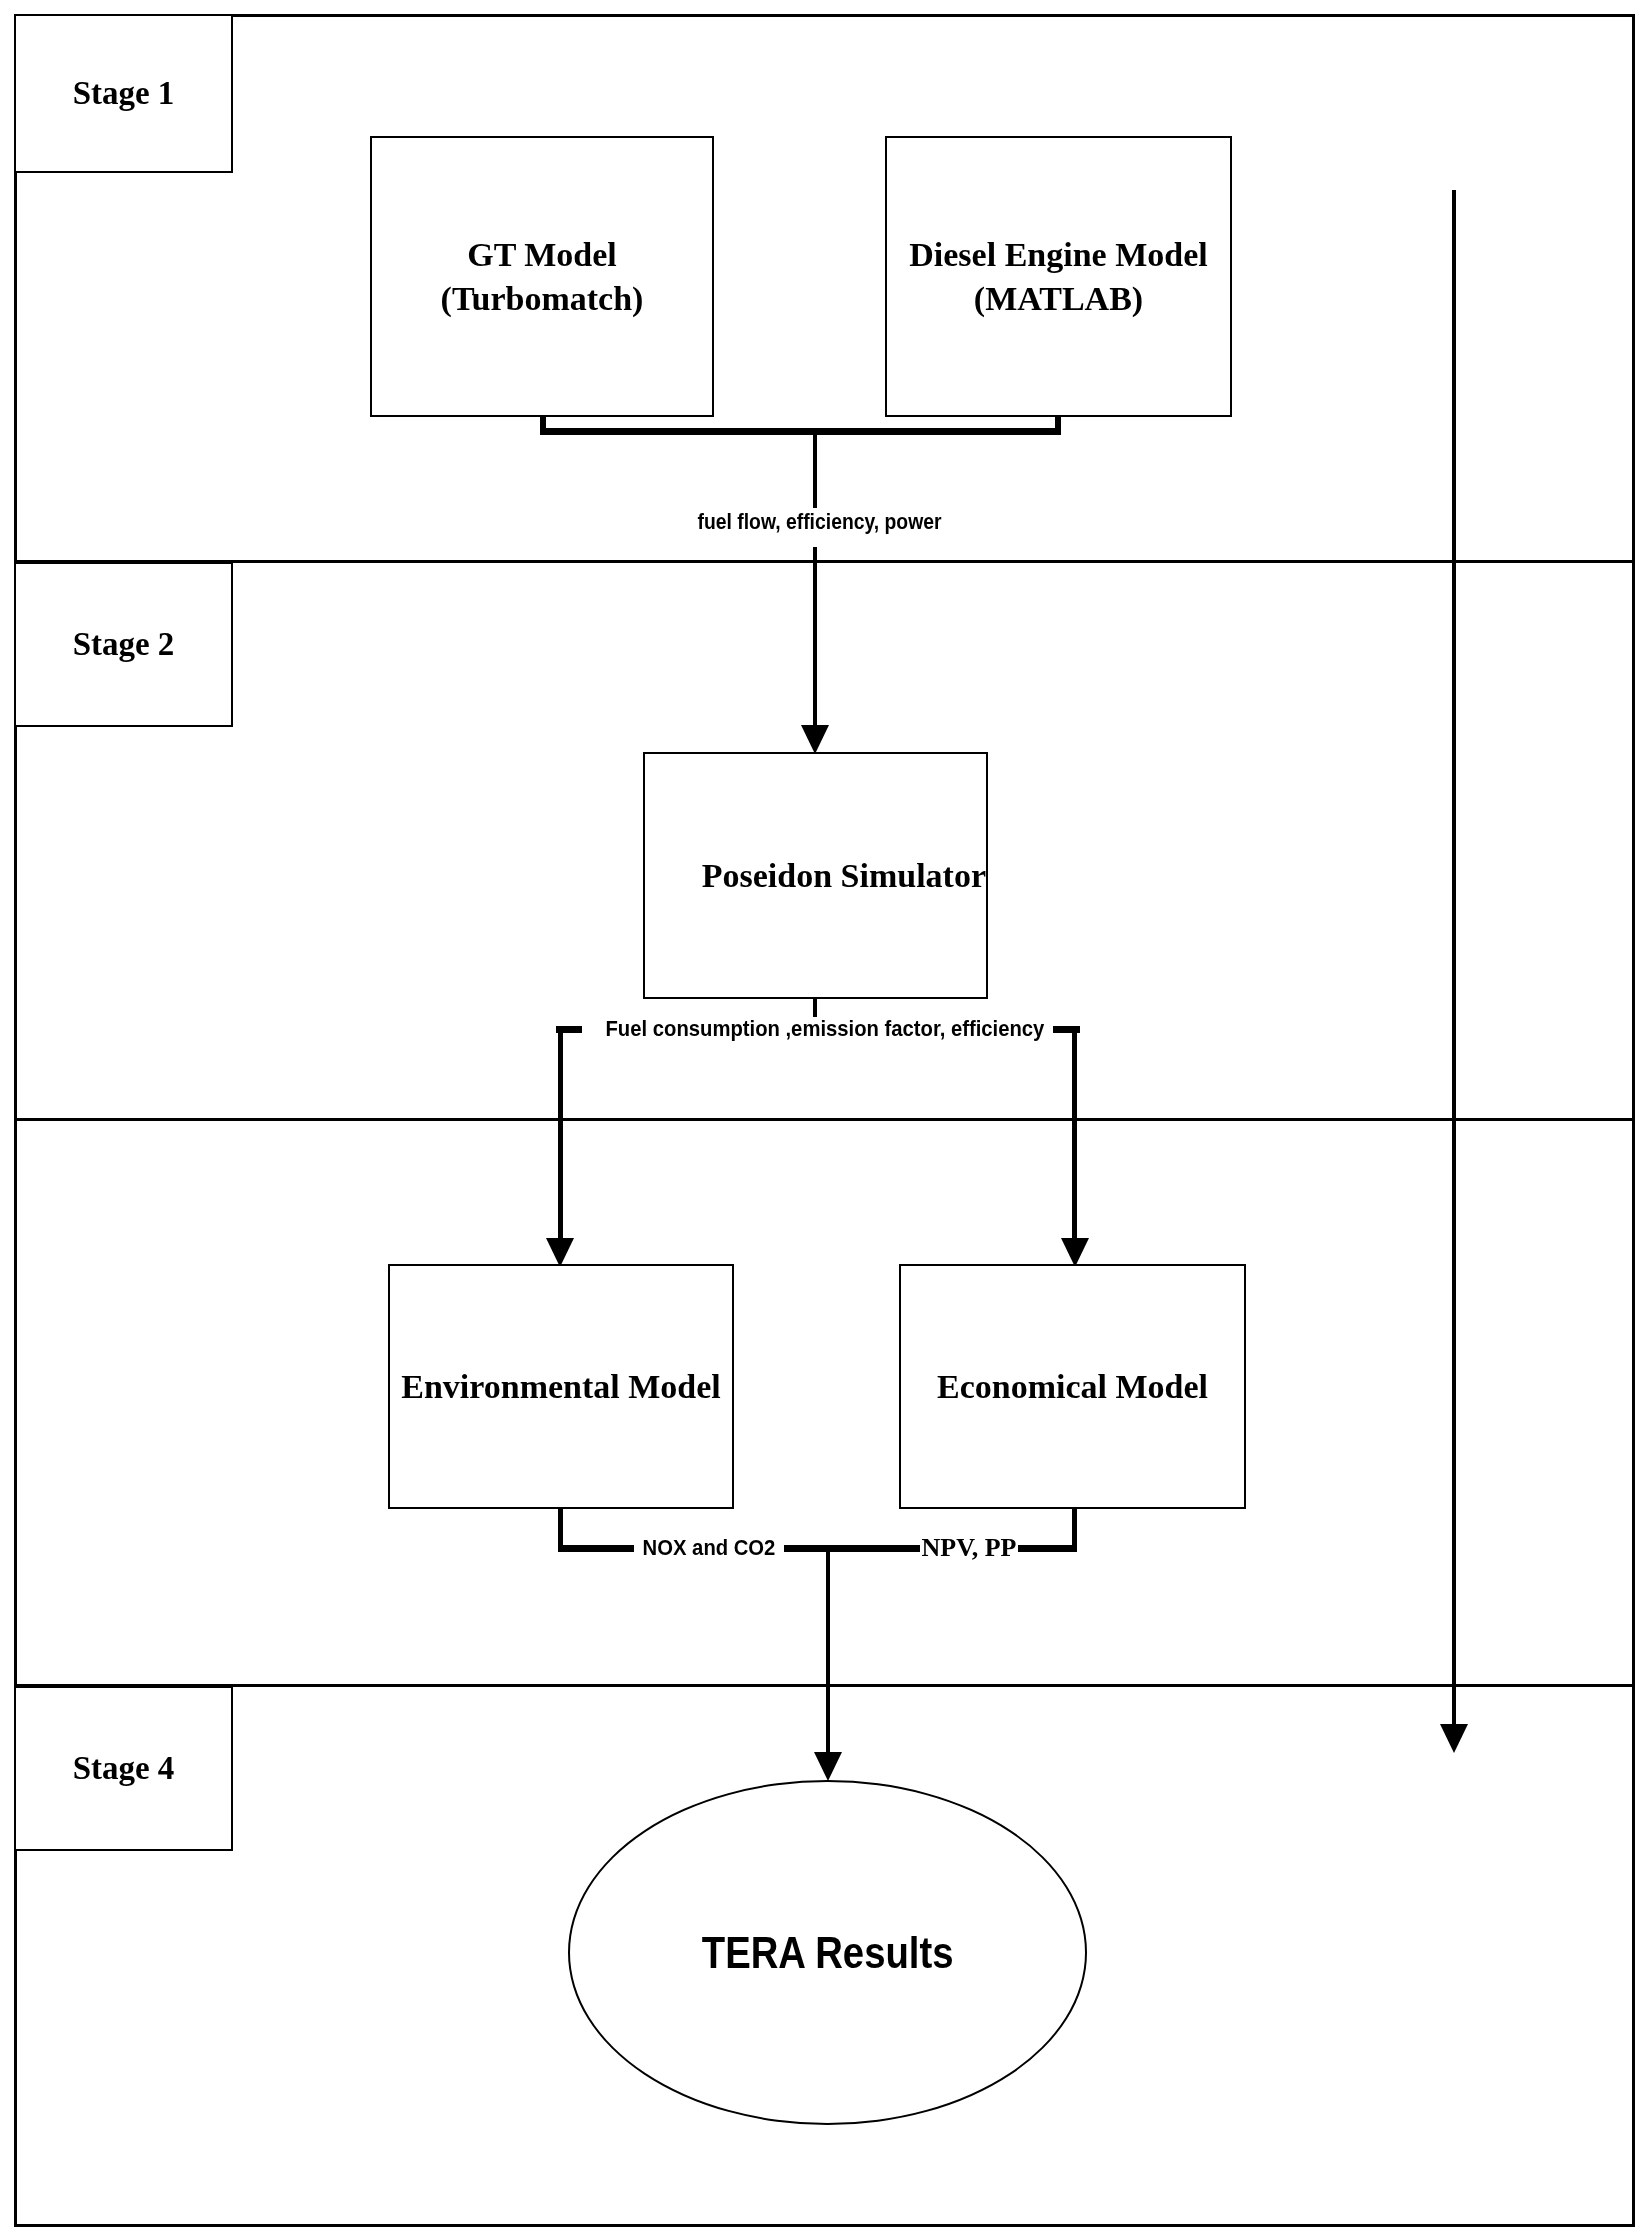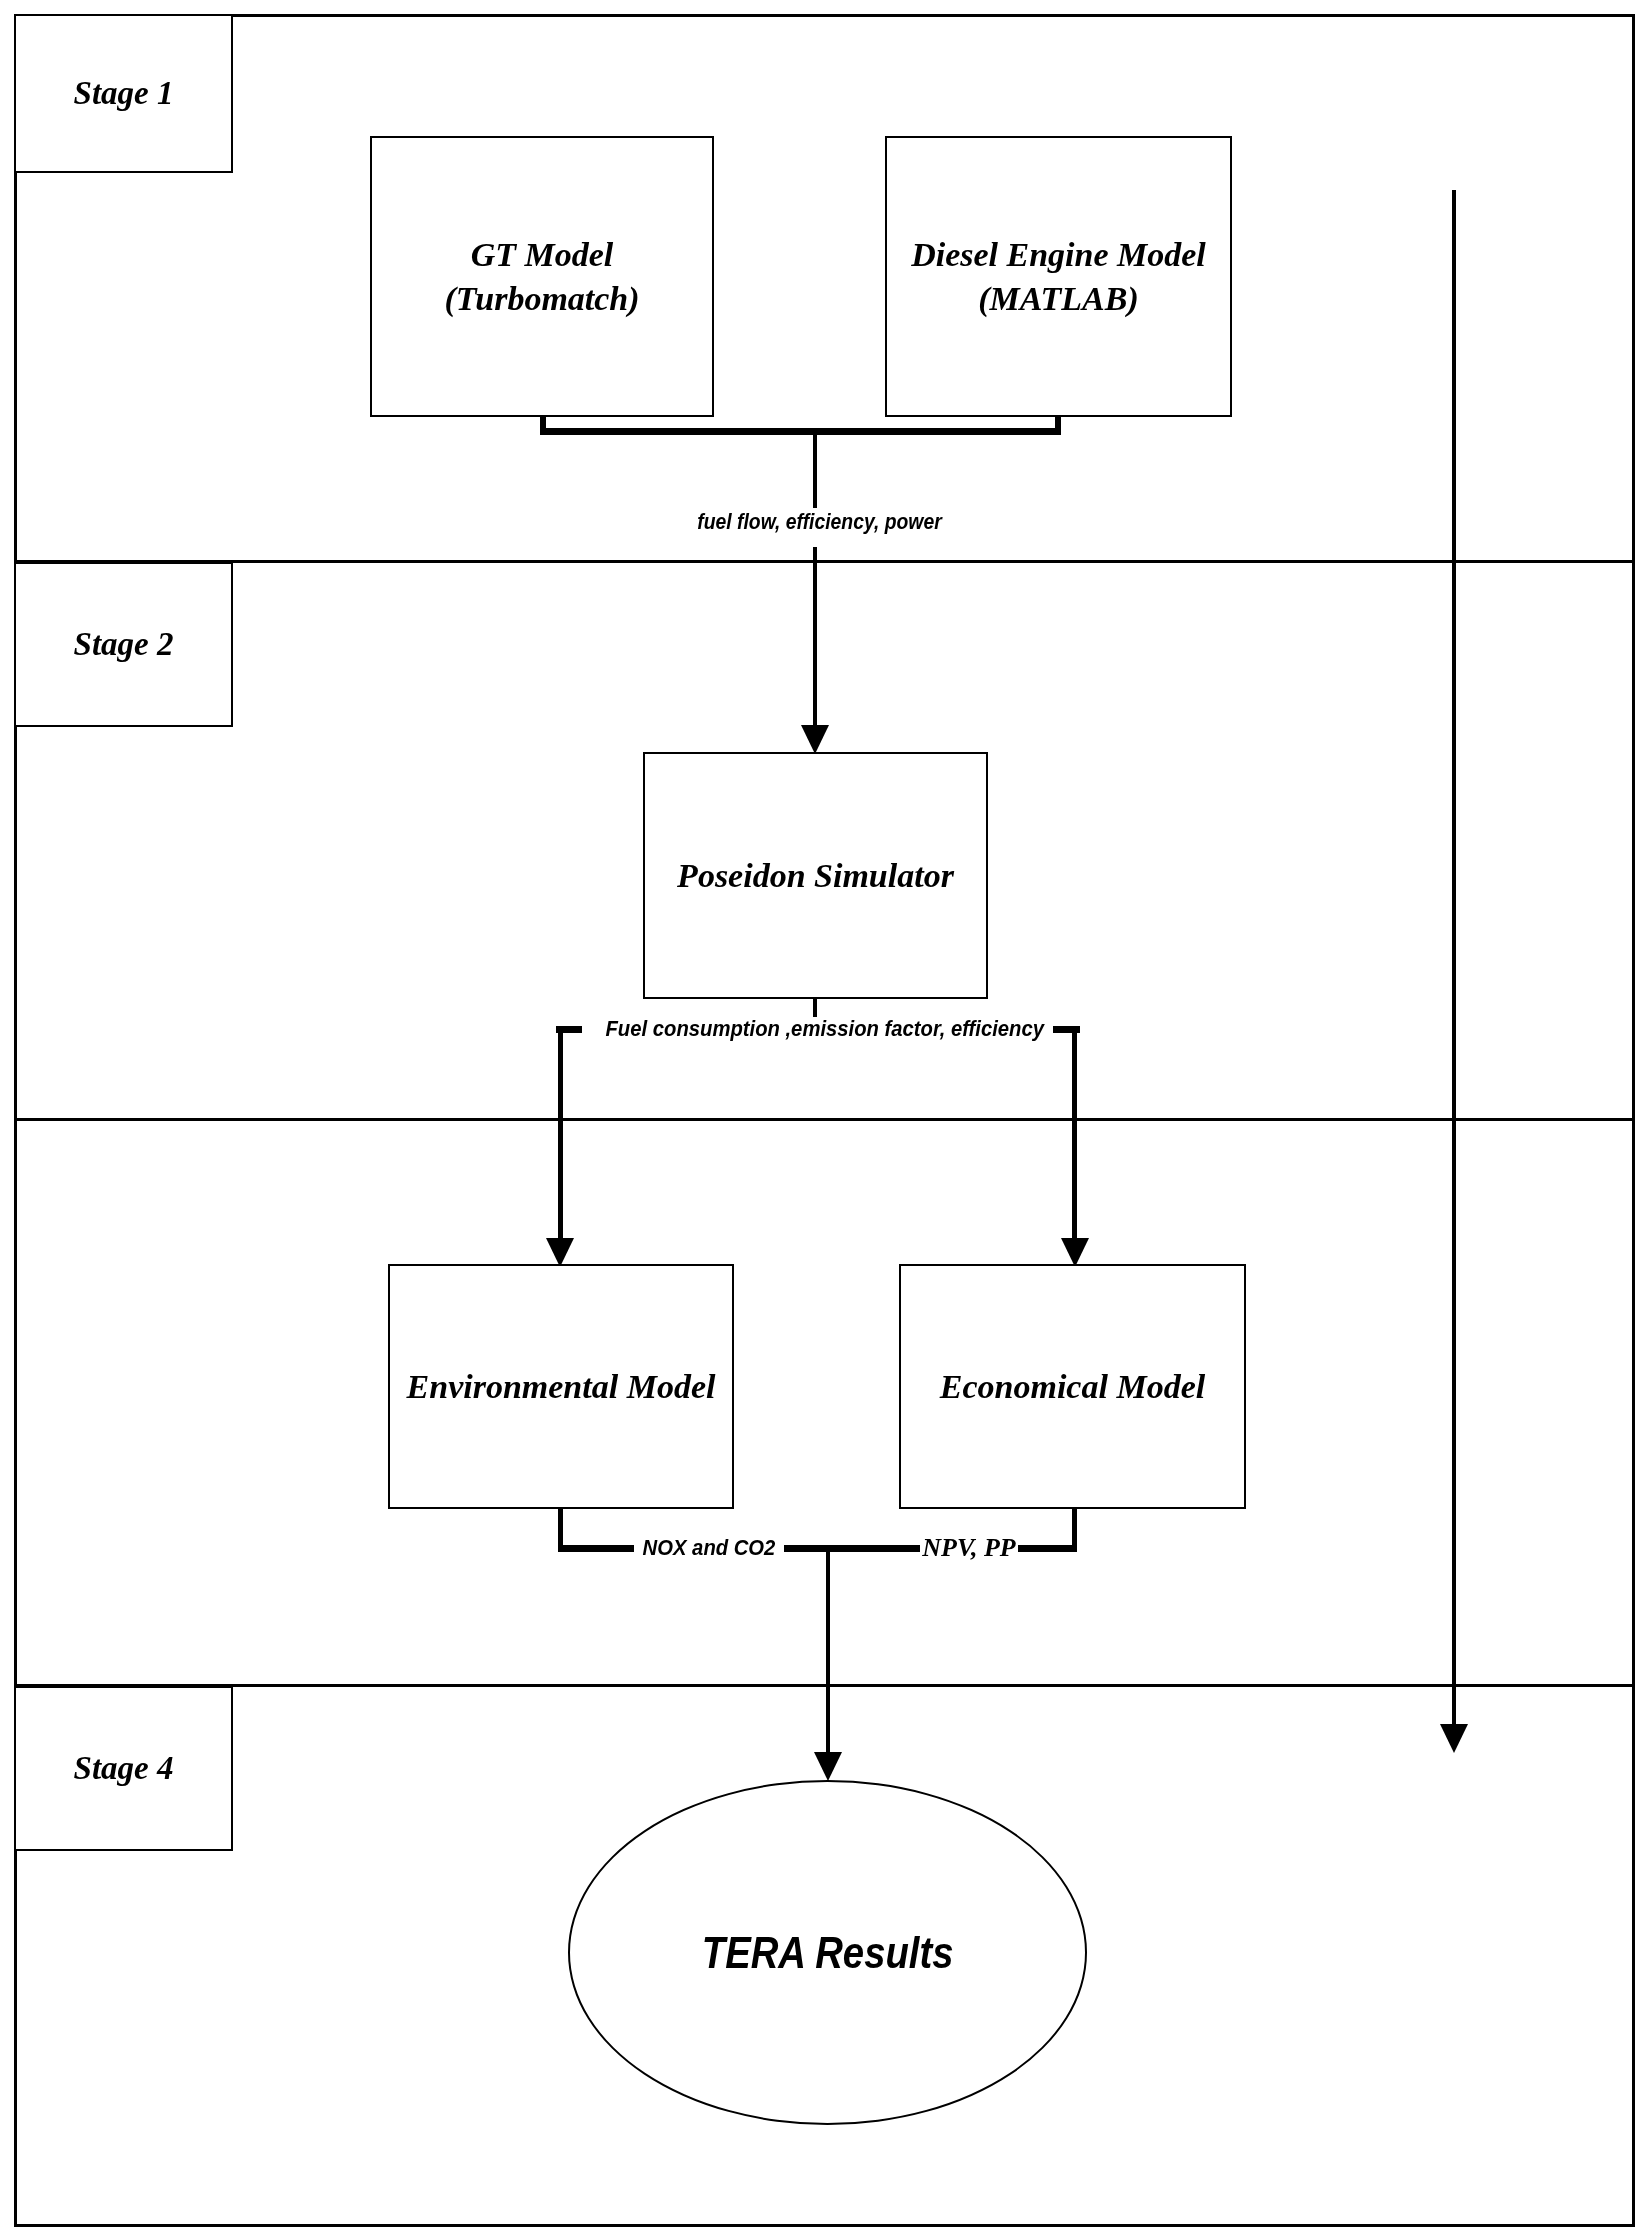--- a/index.html
+++ b/index.html
@@ -2,21 +2,20 @@
 <html style="--ink: #000000; --paper: #ffffff;font-size:7.5px"><head>
 <meta charset="utf-8">
 <style>
   :root { --ink:#000000; --paper:#ffffff; }
   * { margin:0; padding:0; box-sizing:border-box; }
   html,body { background:var(--paper); }
   #canvas {
     position:relative; width:1614px; height:2239px;
     background:var(--paper);
     font-family:"Liberation Serif", serif;
-    font-style:italic;
   }
   .abs { position:absolute; }
   .box {
     position:absolute; background:var(--paper);
     border:2.8px solid var(--ink);
     display:flex; align-items:center; justify-content:center;
     text-align:center;
   }
   .serif-label {
     font-family:"Liberation Serif", serif; font-weight:bold;
@@ -98,21 +97,21 @@
   </div>
 
   <div class="line" style="left:540px; top:416px; width:5.6px; height:14px;"></div>
   <div class="line" style="left:1055px; top:416px; width:5.6px; height:14px;"></div>
   <div class="line" style="left:540px; top:428px; width:521px; height:6.6px;"></div>
   <div class="line" style="left:813px; top:435px; width:3.7px; height:73px;"></div>
   <div class="flow-label" style="left:609px; top:508px; width:421px;">fuel flow, efficiency, power</div>
   <div class="line" style="left:813px; top:547px; width:3.7px; height:181px;"></div>
   <div class="arrow-down" style="left:801px; top:725px;"></div>
 
-  <div class="box" style="left:643px; top:752px; width:345px; height:247px;">
+  <div class="box" style="left:643px; top:752px; width:345px; height:247px;justify-content:flex-end;">
     <span class="serif-label">Poseidon Simulator</span>
   </div>
 
   <div class="line" style="left:813px; top:998px; width:3.7px; height:19px;"></div>
   <div class="line" style="left:556px; top:1026px; width:26px; height:6.6px;"></div>
   <div class="flow-label" style="left:582px; top:1015px; width:470px; font-size:22.5px;">Fuel consumption ,emission factor, efficiency</div>
   <div class="line" style="left:1053px; top:1026px; width:27px; height:6.6px;"></div>
   <div class="line" style="left:558px; top:1026px; width:4.7px; height:215px;"></div>
   <div class="line" style="left:1072px; top:1026px; width:4.7px; height:215px;"></div>
   <div class="arrow-down" style="left:546px; top:1238px;"></div>

